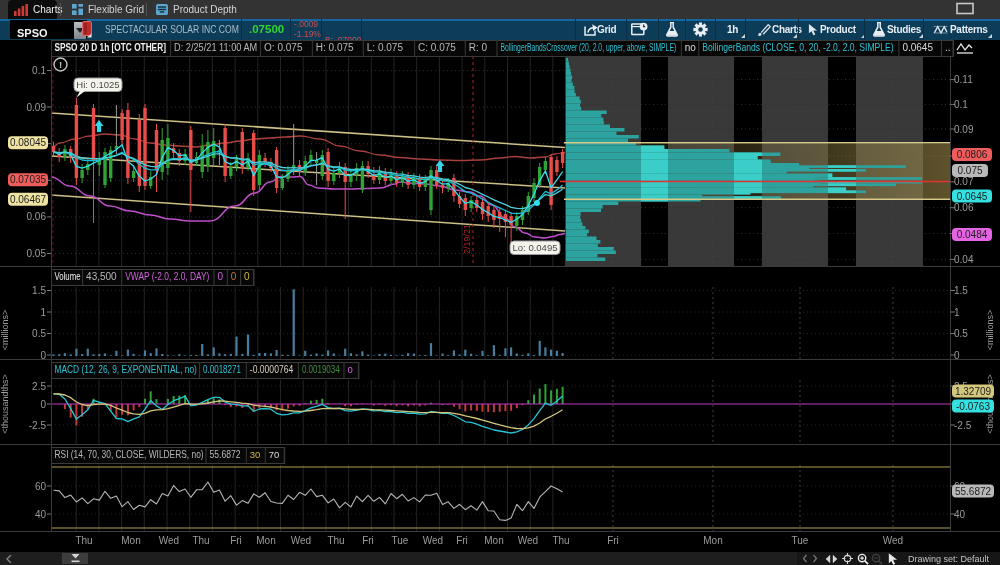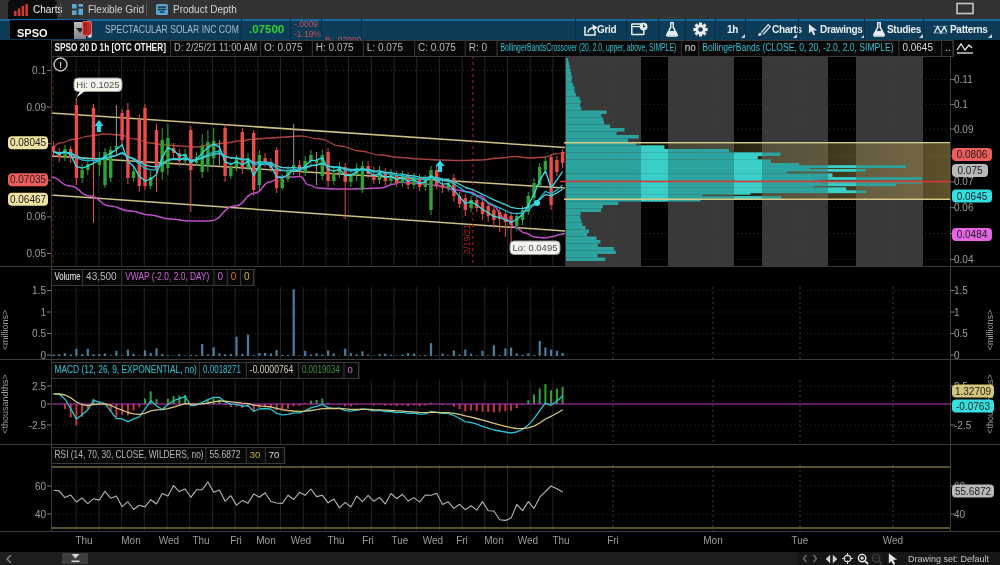--- a/index.html
+++ b/index.html
@@ -110,21 +110,21 @@
   <svg width="14" height="13" viewBox="0 0 14 13" style="position:absolute;left:757px;top:4px">
         <path d="M1 12.5 C1.8 9.5 3 9.3 4 10.3 C5 11.3 4.6 12.3 3 12.9 Z" fill="#dfe6ea"></path>
         <path d="M4.2 9.6 L11.2 1.6 L13.2 3.6 L6.2 11.2" fill="none" stroke="#dfe6ea" stroke-width="1.3"></path>
       </svg>
   <span class="abs tl" style="left:772px">Charts</span>
       <i class="tri" style="left:793px"></i>
   <i class="tsep" style="left:798px"></i>
   <svg width="10" height="13" viewBox="0 0 11 13" style="position:absolute;left:808px;top:4px">
         <path d="M1 0.5 L10 7.5 H5.9 L8 12 L5.9 12.9 L3.9 8.3 L1 10.7 Z" fill="#dfe6ea"></path>
       </svg>
-  <span class="abs tl" style="left:820px">Drawings</span>
+  <span class="abs tl" style="left:820px">Product</span>
       <i class="tri" style="left:861px"></i>
   <i class="tsep" style="left:864px"></i>
   <svg width="14" height="15" viewBox="0 0 14 15" style="position:absolute;left:872px;top:3px">
         <path d="M5 0.5 h4 M5.8 1 v4.2 L1.8 12.8 a0.9 0.9 0 0 0 0.8 1.2 h8.8 a0.9 0.9 0 0 0 0.8 -1.2 L8.2 5.2 V1" fill="none" stroke="#e8eef2" stroke-width="1.5"></path>
         <path d="M3.6 9 h6.8 L12 13 a0.6 0.6 0 0 1 -0.6 0.6 H2.6 A0.6 0.6 0 0 1 2 13 Z" fill="#e8eef2"></path>
       </svg>
   <span class="abs tl" style="left:887px">Studies</span>
       <i class="tri" style="left:919px"></i>
   <i class="tsep" style="left:923px"></i>
   <svg width="15" height="13" viewBox="0 0 16 13" style="position:absolute;left:933px;top:4px">

